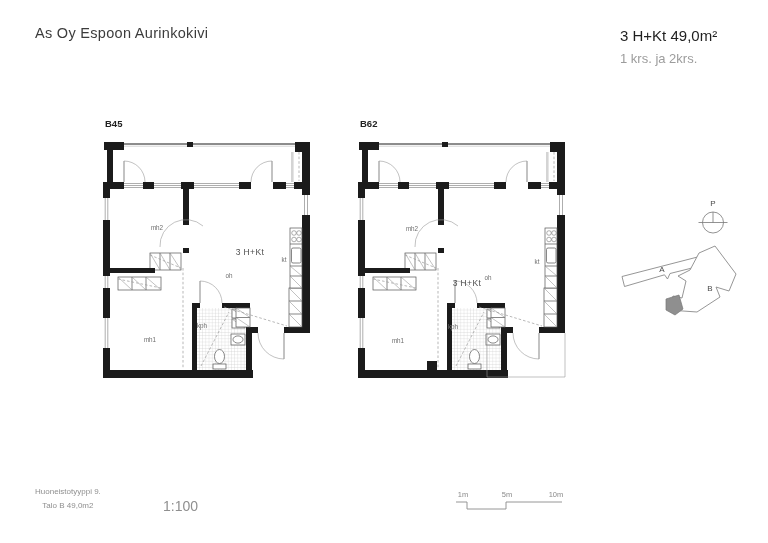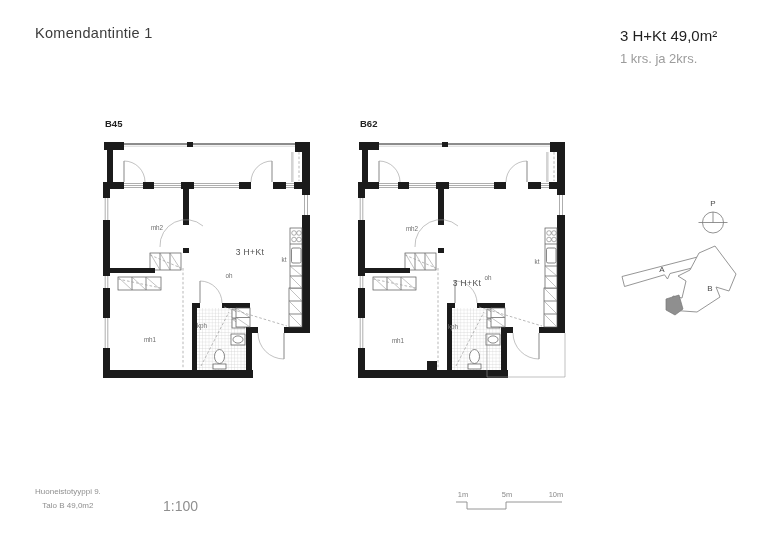--- a/index.html
+++ b/index.html
@@ -214,21 +214,21 @@
 
   <g>
     <path d="M 456,502 L 467,502 L 467,509 L 506,509 L 506,502 L 562,502" fill="none" stroke="#8a8a8a" stroke-width=".9"></path>
     <text class="mlabel" x="463" y="497">1m</text>
     <text class="mlabel" x="507" y="497">5m</text>
     <text class="mlabel" x="556" y="497">10m</text>
   </g>
 </svg>
 
 <div class="abs title">
-  <div>Komendantintie 1</div>
+  <div>As Oy Espoon Aurinkokivi</div>
 </div>
 <div class="abs hdr-type">3 H+Kt 49,0m²</div>
 <div class="abs hdr-floors">1 krs. ja 2krs.</div>
 
 <div class="abs foot">
   <div>Huoneistotyyppi 9.</div>
   <div>Talo B 49,0m2</div>
 </div>
 <div class="abs scaleratio">1:100</div>
 

